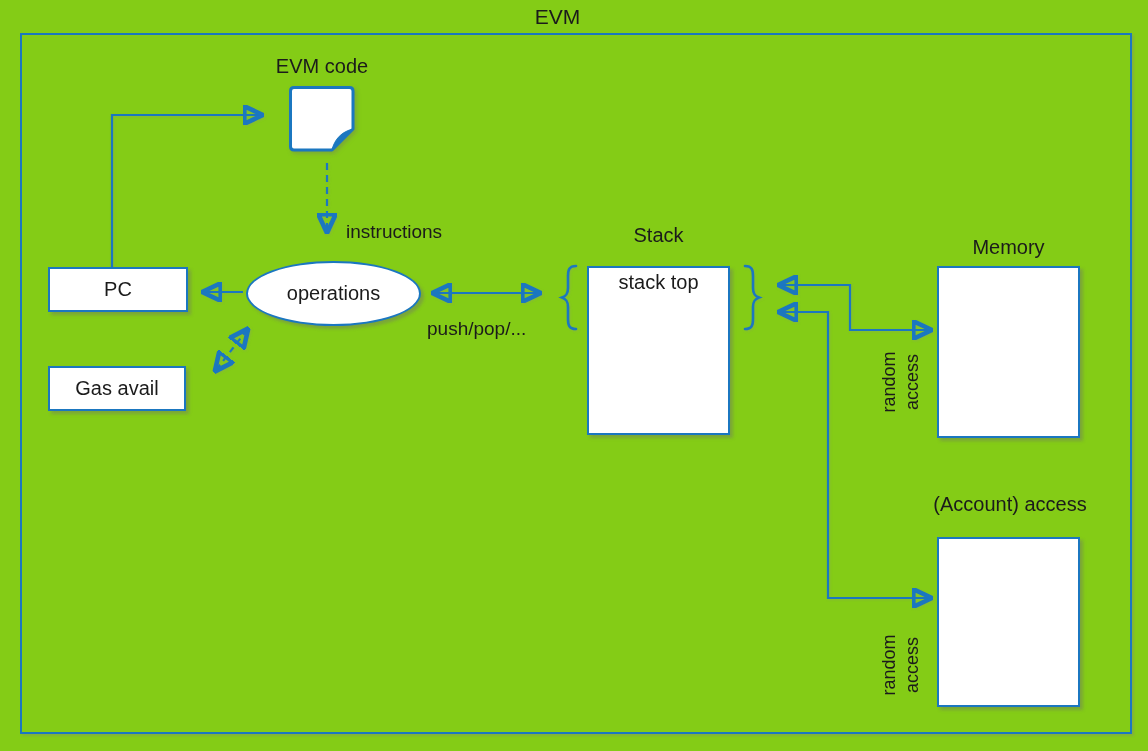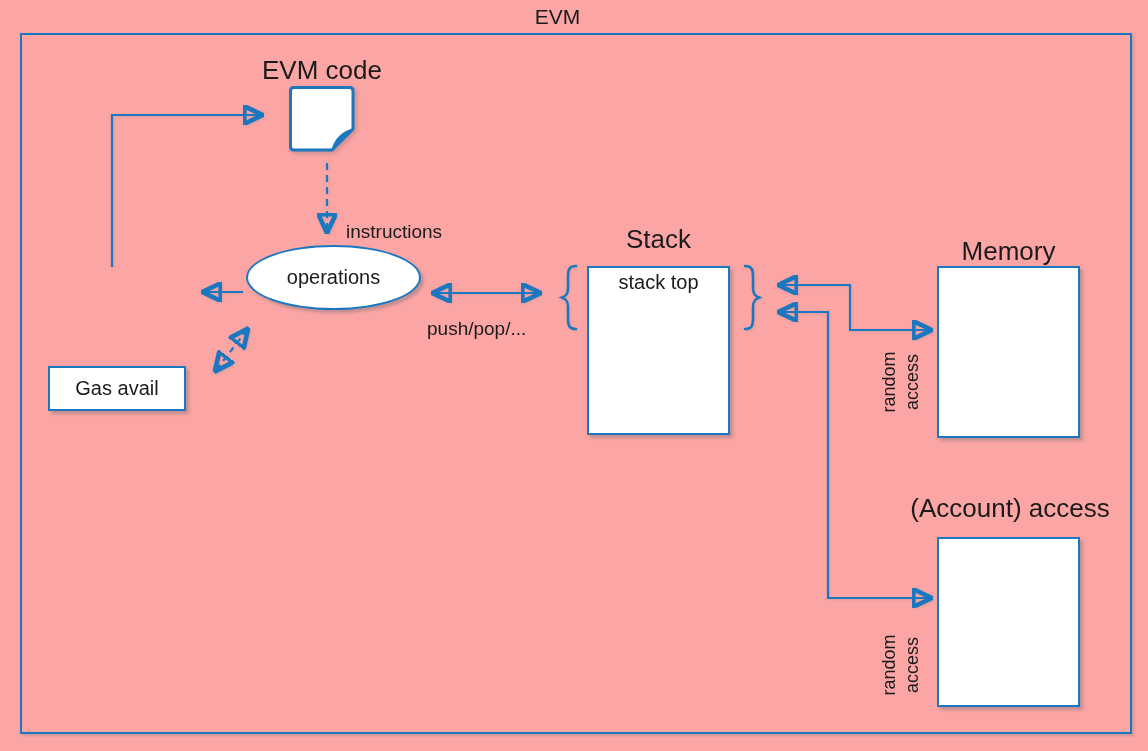--- a/index.html
+++ b/index.html
@@ -1,21 +1,21 @@
 <!DOCTYPE html>
 <html><head>
 <meta charset="utf-8">
 <style>
   * { box-sizing: border-box; margin: 0; padding: 0; }
   :root { --blue: #1b77c0; --ink: #1b1b1b; }
   body { background: #e9eaec; }
   .stage {
     position: relative;
     width: 1148px; height: 751px;
-    background: #fca5a5;
+    background: #84cc16;
     font-family: "Liberation Sans", sans-serif;
     color: var(--ink);
     overflow: hidden;
   }
   .title {
     position: absolute; left: 0; top: 5px; width: 1115px;
     text-align: center; font-size: 21px;
   }
   .outer {
     position: absolute; left: 20px; top: 33px; width: 1112px; height: 701px;
@@ -24,26 +24,26 @@
   }
   .box {
     position: absolute; background: #fff;
     border: 2.5px solid var(--blue);
     box-shadow: 3px 3px 3px rgba(110,110,110,.4);
     display: flex; align-items: center; justify-content: center;
     font-size: 20px;
   }
   .pc   { left: 48px;  top: 267px; width: 140px; height: 45px; }
   .gas  { left: 48px;  top: 366px; width: 138px; height: 45px; }
-  .ops  { left: 246px; top: 245px; width: 175px; height: 65px; border-radius: 50%; text-align: right; }
+  .ops  { left: 246px; top: 261px; width: 175px; height: 65px; border-radius: 50%; text-align: right; }
   .stackbox { left: 587px; top: 266px; width: 143px; height: 169px;
               align-items: flex-start; padding-top: 3px; }
   .membox   { left: 937px; top: 266px; width: 143px; height: 172px; }
   .storbox  { left: 937px; top: 537px; width: 143px; height: 170px; }
-  .nodelabel { position: absolute; font-size: 26px; text-align: center; }
+  .nodelabel { position: absolute; font-size: 20px; text-align: center; }
   .evmcode-label { left: 252px; top: 55px;  width: 140px; }
   .stack-label   { left: 587px; top: 224px; width: 143px; }
   .memory-label  { left: 937px; top: 224px; width: 143px; margin-top: 12px; }
   .storage-label { left: 890px; top: 493px; width: 240px; }
   .small { position: absolute; font-size: 19px; }
   .instructions-label { left: 346px; top: 189px; margin-top: 32px; }
   .pushpop-label      { left: 427px; top: 318px; }
   .vlabel {
     position: absolute; width: 80px; height: 48px;
     transform: rotate(-90deg);
@@ -85,20 +85,23 @@
     <path class="brace" d="M745,266 C752,266 753,270 753,276 L753,288 C753,294 755,296 759,297.5 C755,299 753,301 753,307 L753,319 C753,325 752,329 745,329"></path>
   </svg>
 
   <svg class="noteicon" width="70" height="70" viewBox="0 0 70 70">
     <path d="M3.5,7 Q3.5,3.5 7,3.5 L62.5,3.5 Q66,3.5 66,7 L66,45 L45,66 L7,66 Q3.5,66 3.5,62.5 Z" fill="#ffffff" stroke="#1b77c0" stroke-width="3" stroke-linejoin="round"></path>
     <path d="M45,66 L66,45 C55,47.5 47.5,55 45,66 Z" fill="#1b77c0" stroke="#1b77c0" stroke-width="1" stroke-linejoin="round"></path>
   </svg>
 
   <div class="nodelabel evmcode-label">EVM code</div>
 
+  <div class="box pc">
+    <span>PC</span>
+  </div>
 
   <div class="box gas">
     <span>Gas avail</span>
   </div>
 
   <div class="box ops">
     <span>operations</span>
   </div>
 
   <div class="small instructions-label">instructions</div>

